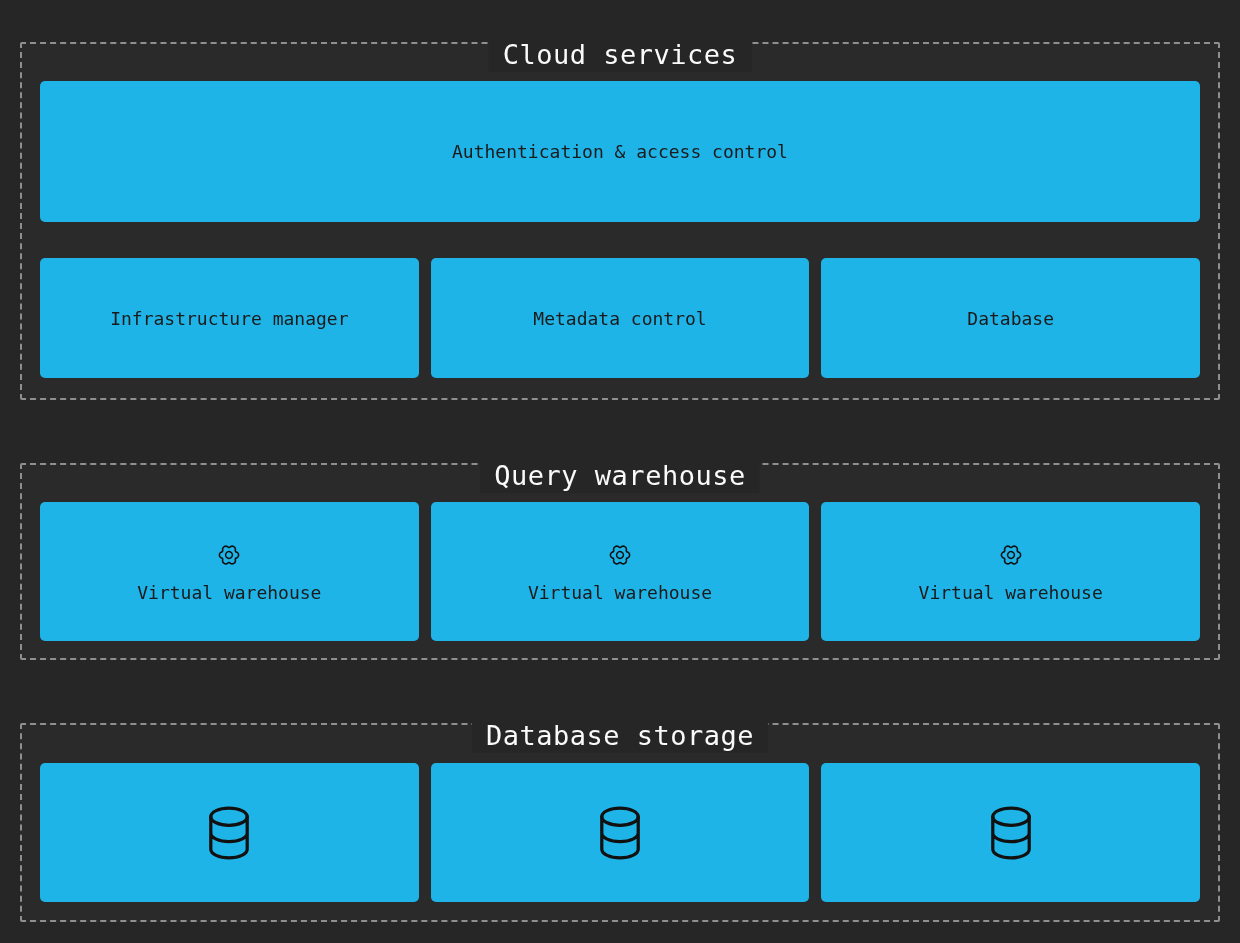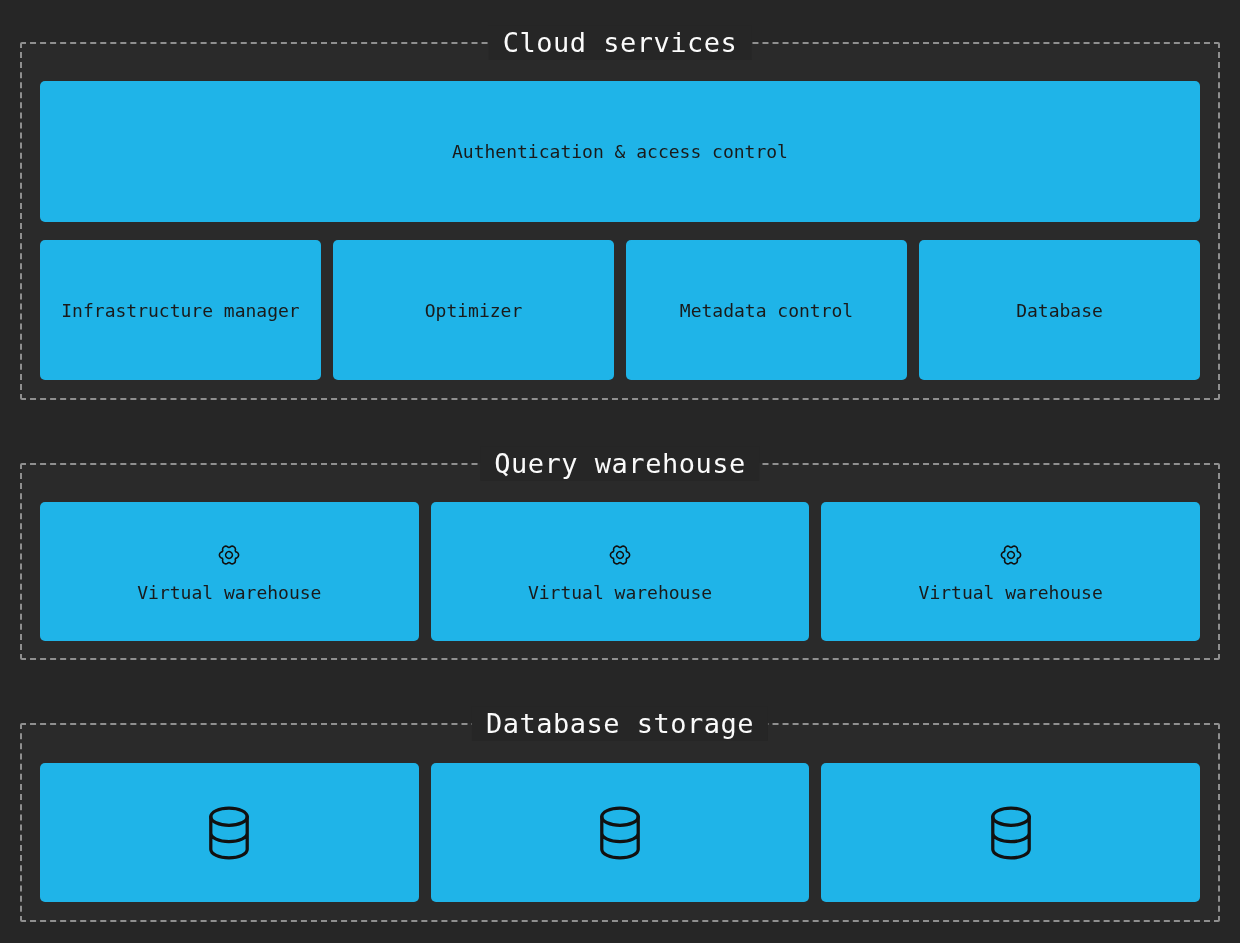--- a/index.html
+++ b/index.html
@@ -20,21 +20,21 @@
     flex-direction: column;
   }
   .panel {
     position: relative;
     border: 2px dashed #8f8f8f;
     border-radius: 2px;
     background: #2a2a2a;
   }
   .panel-title {
     position: absolute;
-    top: 0;
+    top: 12px;
     left: 50%;
     transform: translate(-50%, -54%);
     background: #262626;
     padding: 2px 14px;
     color: #fafafa;
     font-size: 27px;
     font-weight: 500;
     letter-spacing: 0.5px;
     white-space: nowrap;
     line-height: 1.1;
@@ -53,21 +53,21 @@
     justify-content: center;
     color: #1a1a1a;
   }
   .box-label {
     font-size: 18px;
     font-weight: 500;
     letter-spacing: 0px;
     text-align: center;
   }
   .box-full    { width: 100%; height: 141px; }
-  .box-quarter { flex: 1 1 0;  height: 140px; }
+  .box-quarter { flex: 1 1 0;  height: 120px; margin-top: 18px; }
   .box-third   { flex: 1 1 0;  height: 139px; }
   .box-stack {
     flex-direction: column;
     gap: 12px;
   }
   .icon { display: block; }
   .icon svg { display: block; }
 </style>
 </head>
 <body>
@@ -79,23 +79,20 @@
 
     <div class="row">
       <div class="box box-full">
         <span class="box-label">Authentication &amp; access control</span>
       </div>
     </div>
 
     <div class="row row-quad">
       <div class="box box-quarter">
         <span class="box-label">Infrastructure manager</span>
-      </div>
-      <div class="box box-quarter">
-        <span class="box-label">Optimizer</span>
       </div>
       <div class="box box-quarter">
         <span class="box-label">Metadata control</span>
       </div>
       <div class="box box-quarter">
         <span class="box-label">Database</span>
       </div>
     </div>
   </section>
 

